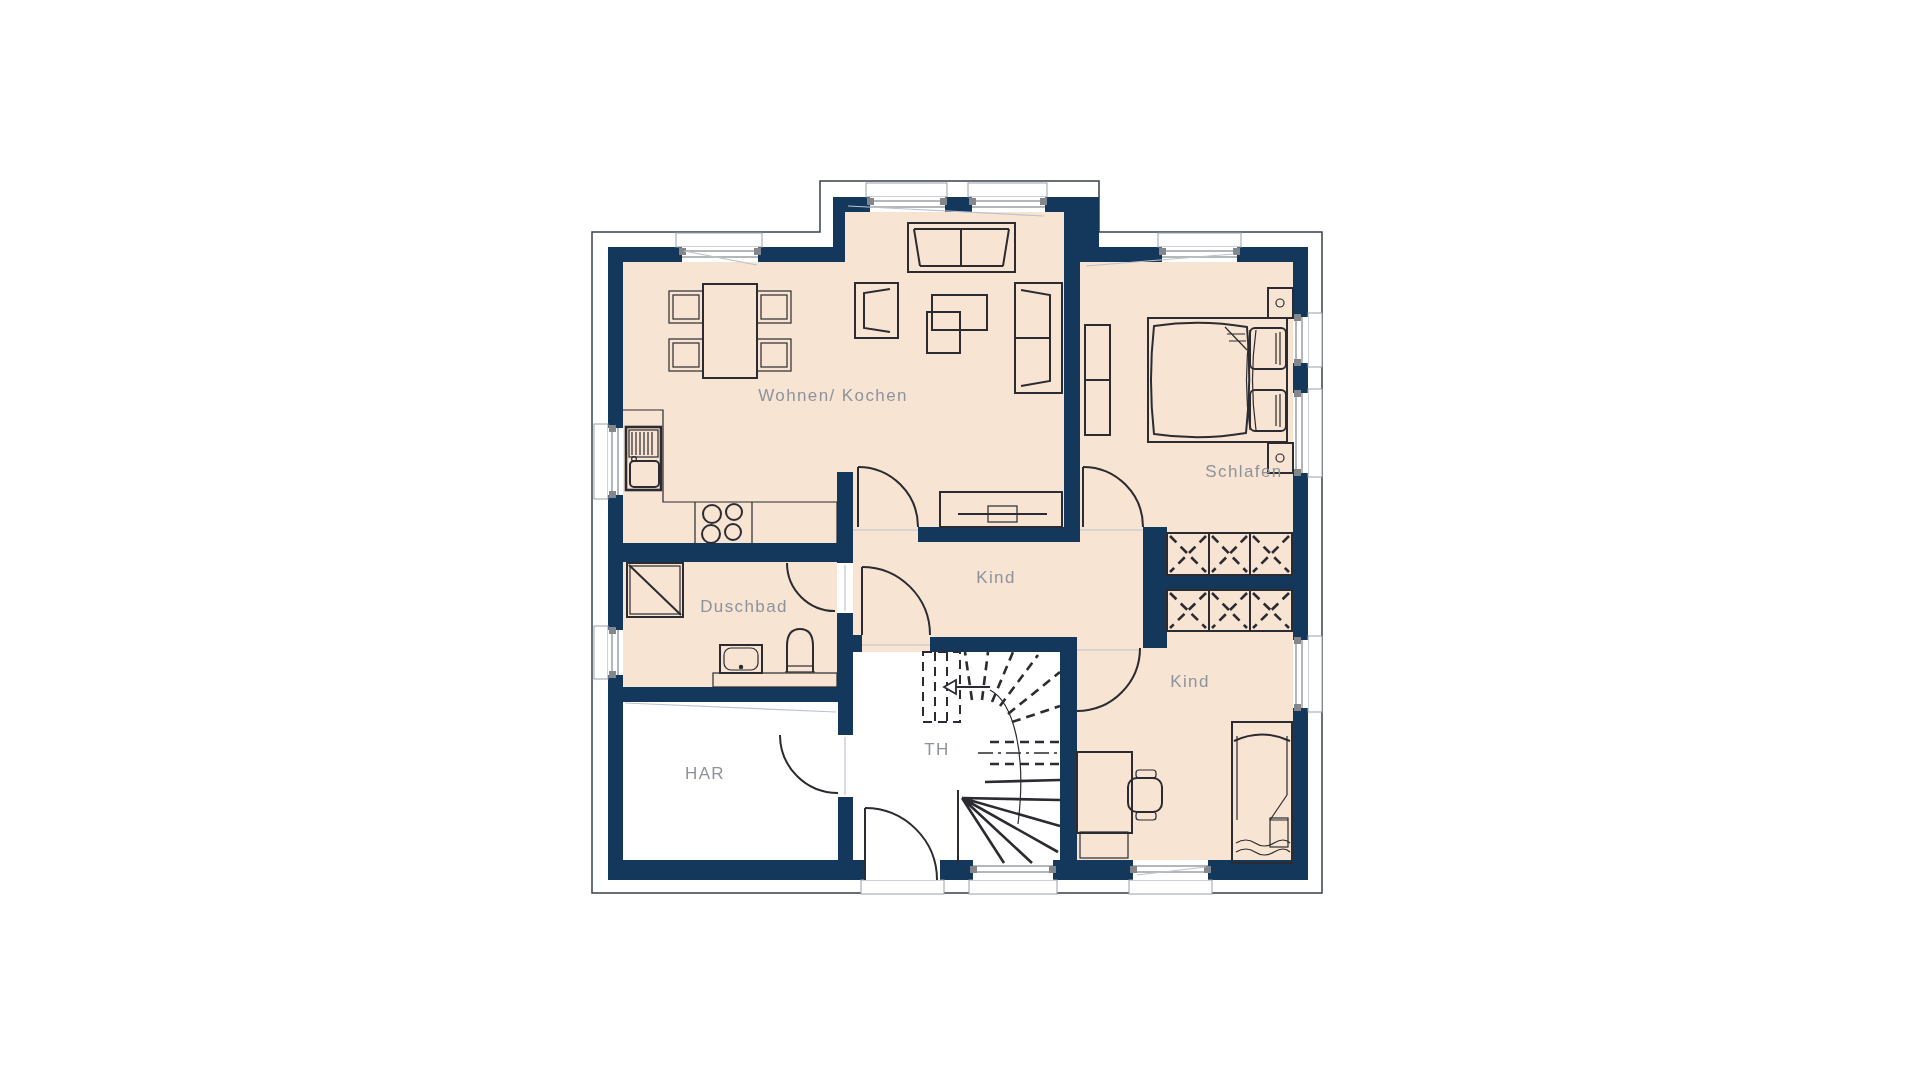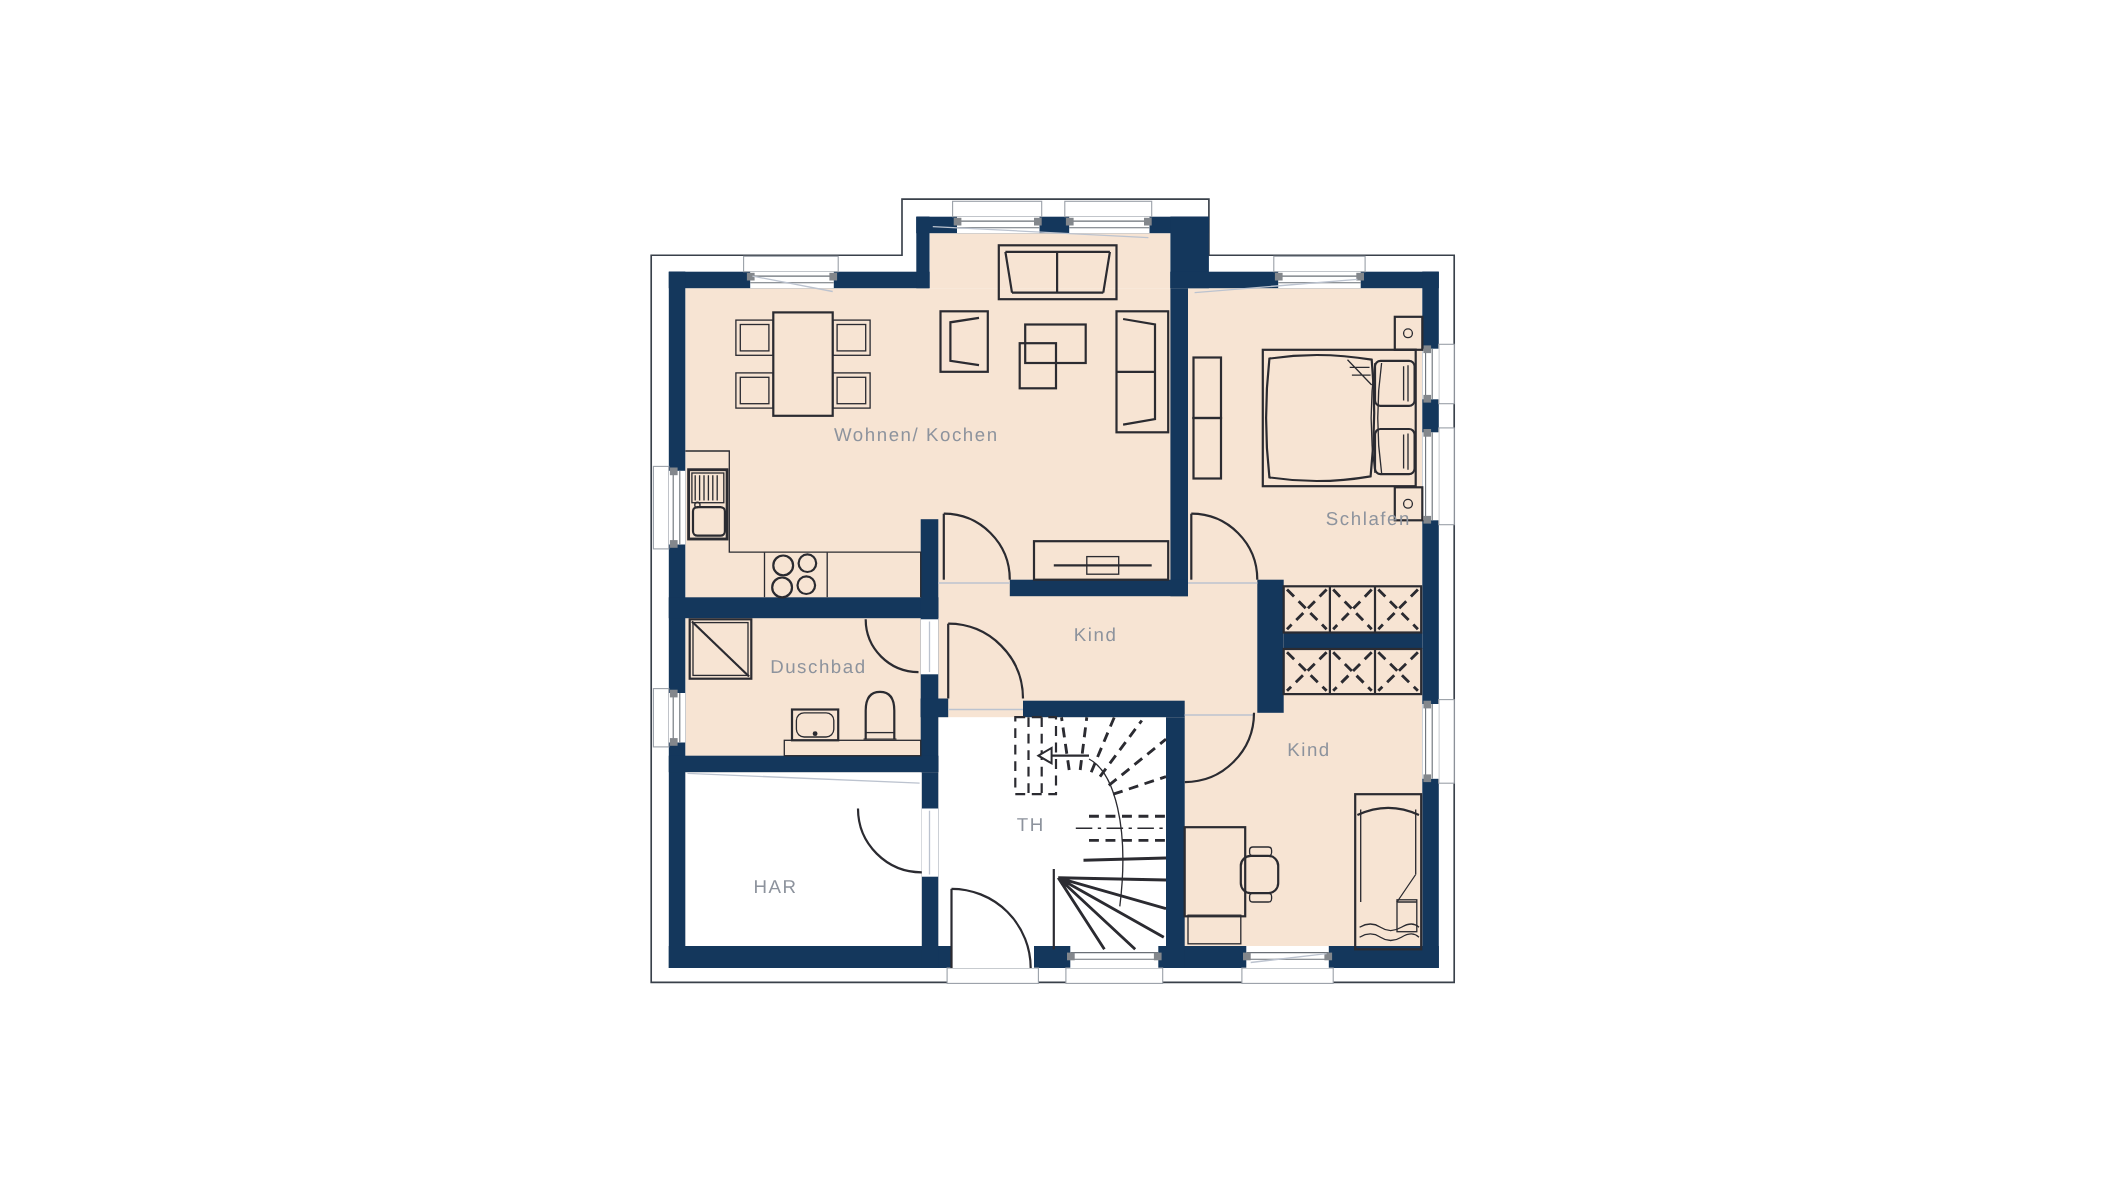--- a/index.html
+++ b/index.html
@@ -382,17 +382,17 @@
     <line class="faint" x1="625" y1="703" x2="836" y2="712"></line>
   </g>
 </svg>
 
 <div>
   <div class="room-label" style="left: 833px; top: 396px;">Wohnen/ Kochen</div>
   <div class="room-label" style="left: 1204px; top: 472px; margin-left: 40px;">Schlafen</div>
   <div class="room-label" style="left: 996px; top: 578px;">Kind</div>
   <div class="room-label" style="left: 744px; top: 607px; text-align: right;">Duschbad</div>
   <div class="room-label" style="left: 1190px; top: 682px; text-align: right;">Kind</div>
-  <div class="room-label" style="left: 705px; top: 774px; margin-top: 33px;">HAR</div>
+  <div class="room-label" style="left: 705px; top: 774px;">HAR</div>
   <div class="room-label" style="left: 937px; top: 750px;">TH</div>
 </div>
 
 </div>
 
 </body></html>

